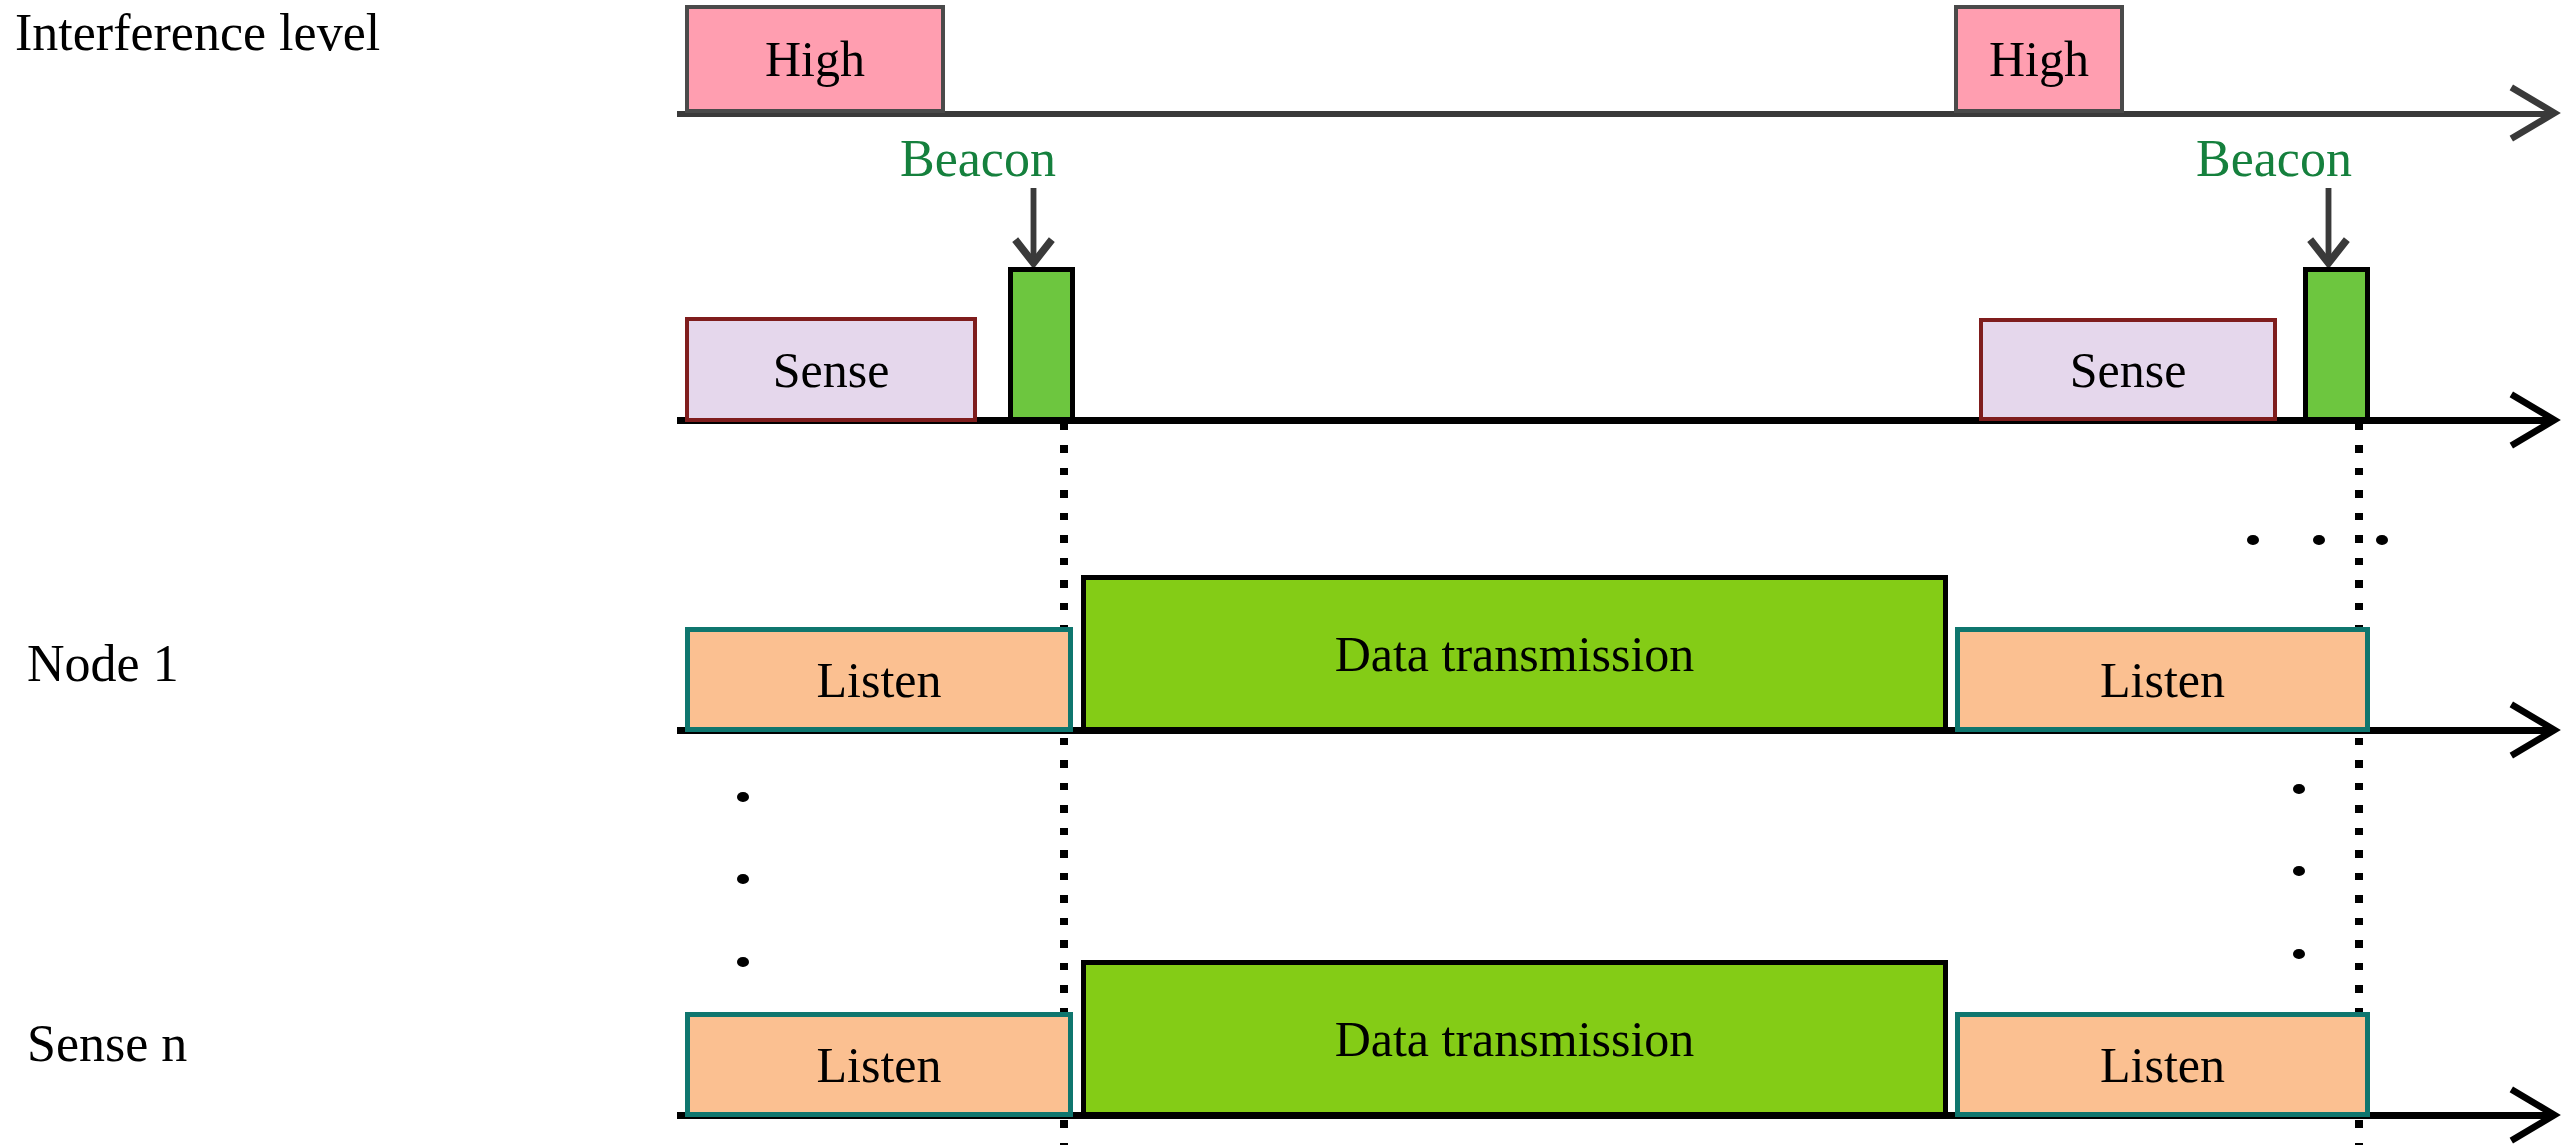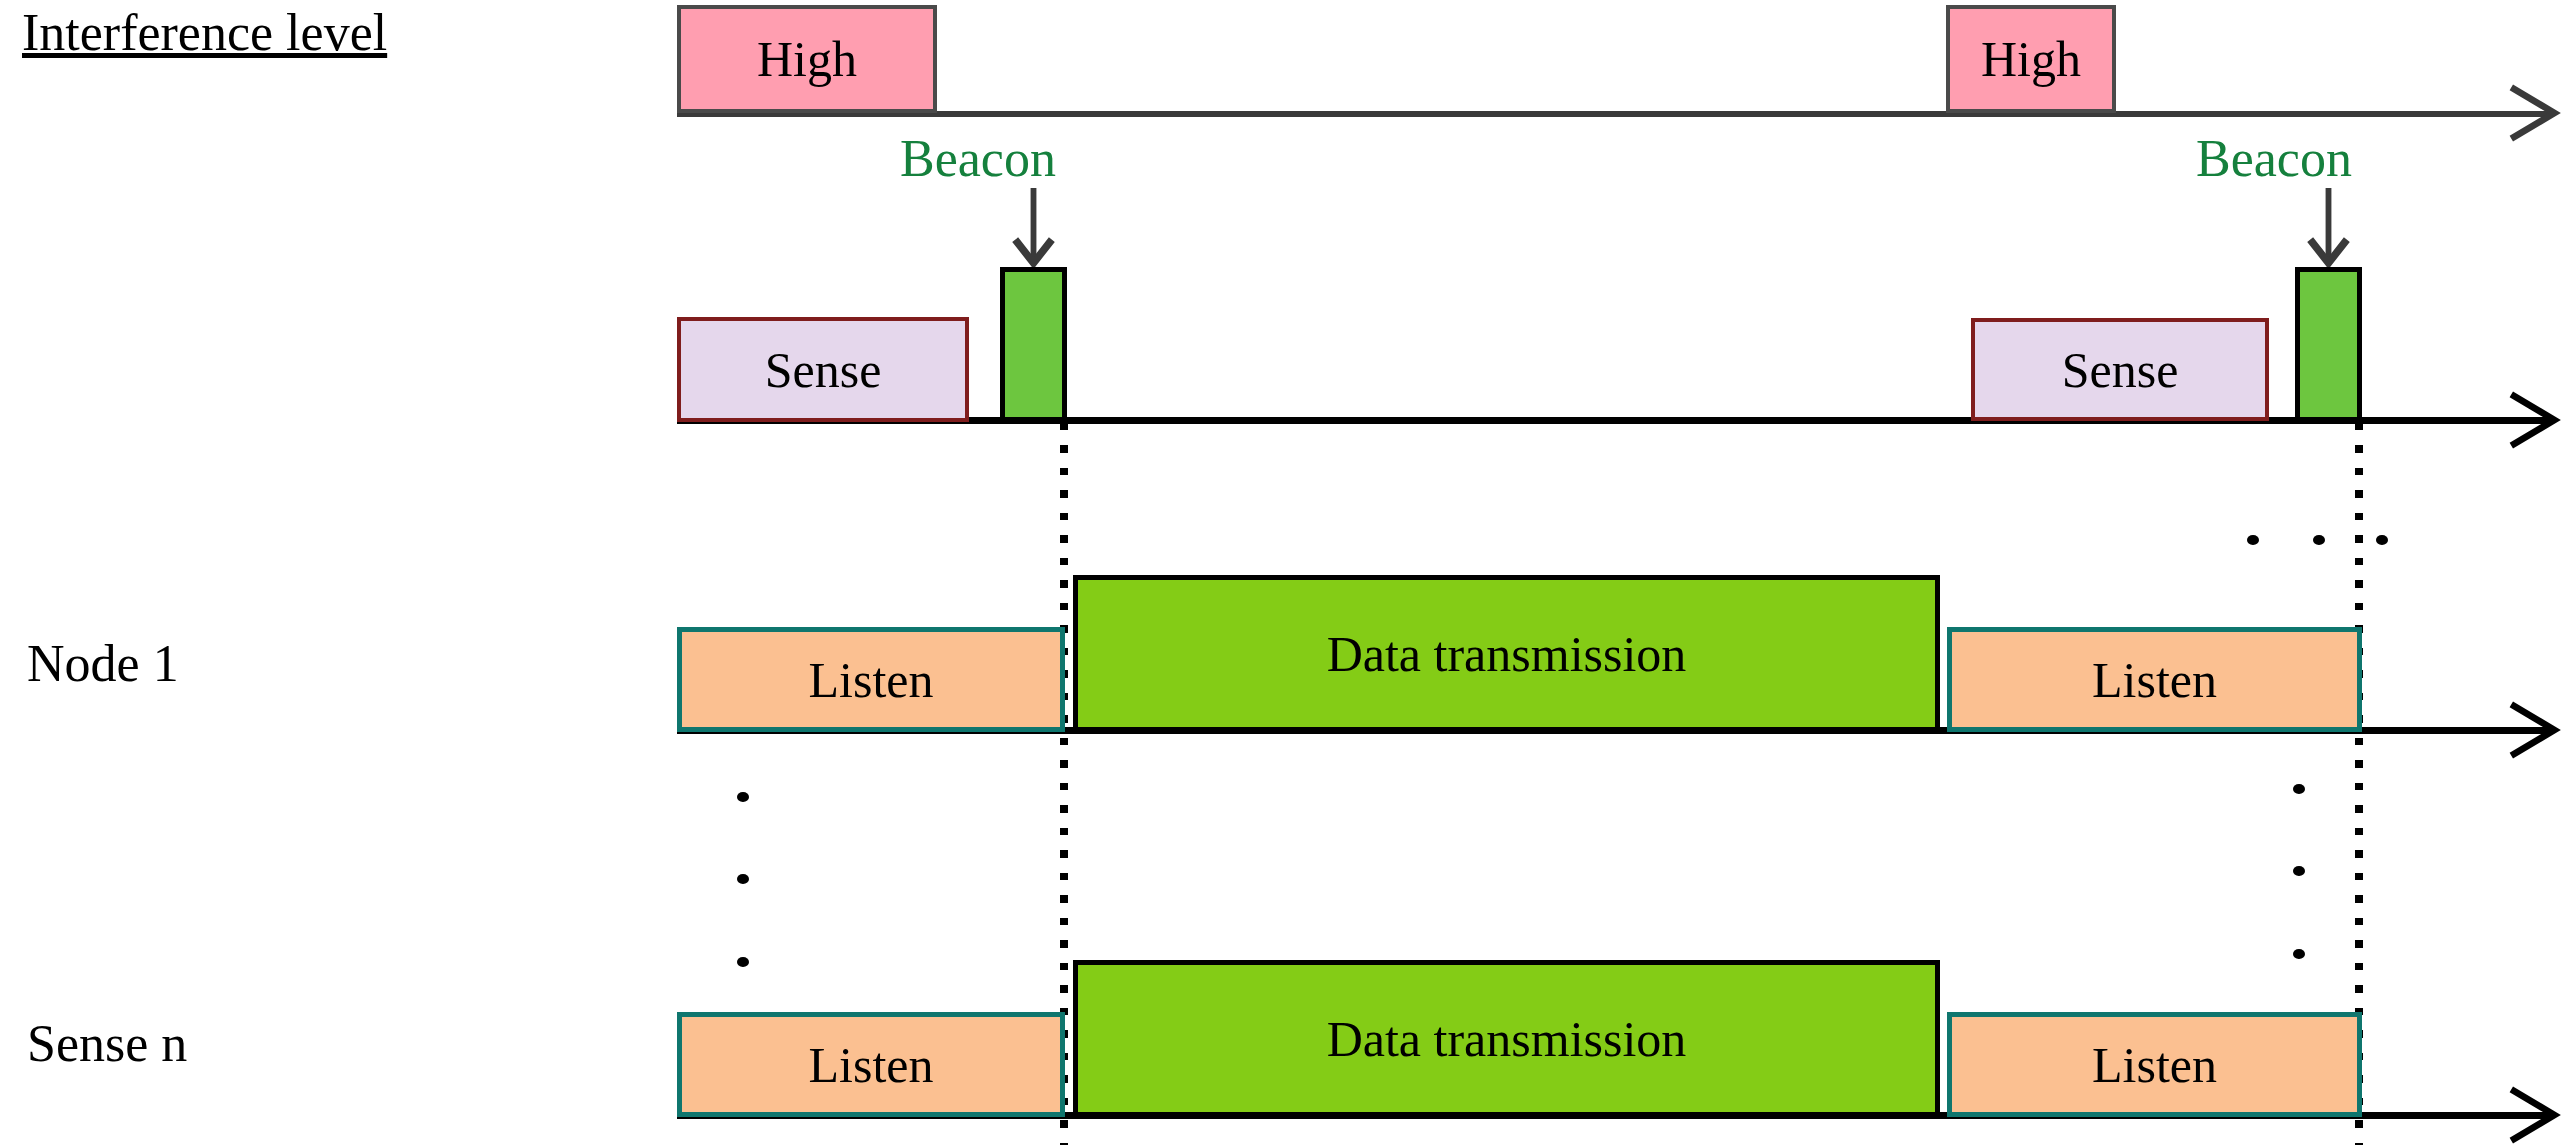--- a/index.html
+++ b/index.html
@@ -7,42 +7,42 @@
   #stage{position:relative;width:2576px;height:1148px;background:#ffffff;overflow:hidden;}
 
   .rowlabel{position:absolute;color:#000;white-space:nowrap;font-size:52px;line-height:1;}
 
   .axis{position:absolute;height:5.8px;background:#3a3a3a;}
   .axis.blk{background:#000000;height:6.7px;}
   .arrowhead{position:absolute;width:0;height:0;}
   .arrowhead svg{display:block;overflow:visible;}
 
   .box{position:absolute;box-sizing:border-box;display:flex;align-items:center;
-       justify-content:center;color:#000;font-size:50px;line-height:1;}
+       justify-content:center;color:#000;font-size:50px;line-height:1;margin-left:8px;}
   .box.pink{background:#ff9eb0;border:4.2px solid #4a4a4a;}
   .box.lav{background:#e5d7ec;border:4px solid #7f1d1d;}
   .box.green{background:#6dc63f;border:5px solid #000;}
   .box.orange{background:#fbc091;border:5px solid #0f766e;}
   .box.gray{background:#84cc16;border:5px solid #000;}
 
   .beacon-label{position:absolute;color:#15803d;font-size:52px;line-height:1;white-space:nowrap;}
   .beacon-arrow{position:absolute;}
   .beacon-arrow svg{display:block;}
 
   .vdot{position:absolute;width:7.5px;background-image:
      repeating-linear-gradient(to bottom,#000 0px,#000 7.5px,transparent 7.5px,transparent 22.5px);}
 
   .dot{position:absolute;width:11.7px;height:10px;border-radius:50%;background:#000;}
 </style>
 </head>
 <body>
 
 <div id="stage">
 
-  <div class="rowlabel" style="left:22px;top:6.7px;text-decoration:underline;">Interference level</div>
+  <div class="rowlabel" style="left:15px;top:6.7px;">Interference level</div>
 
 
   <div class="rowlabel" style="left:27px;top:638px;text-align:center;">Node 1</div>
 
   <div class="rowlabel" style="left:27px;top:1018px;">Sense n</div>
 
   <div class="axis" style="left:677px;top:111px;width:1875px;"></div>
   <div class="arrowhead" style="left:2508px;top:113px;">
     <svg width="58" height="58" viewBox="0 0 70 70" style="position:absolute;left:0;top:-29px;">
       <polyline points="4,4 56,35 4,66" fill="none" stroke="#3a3a3a" stroke-width="8"></polyline>

